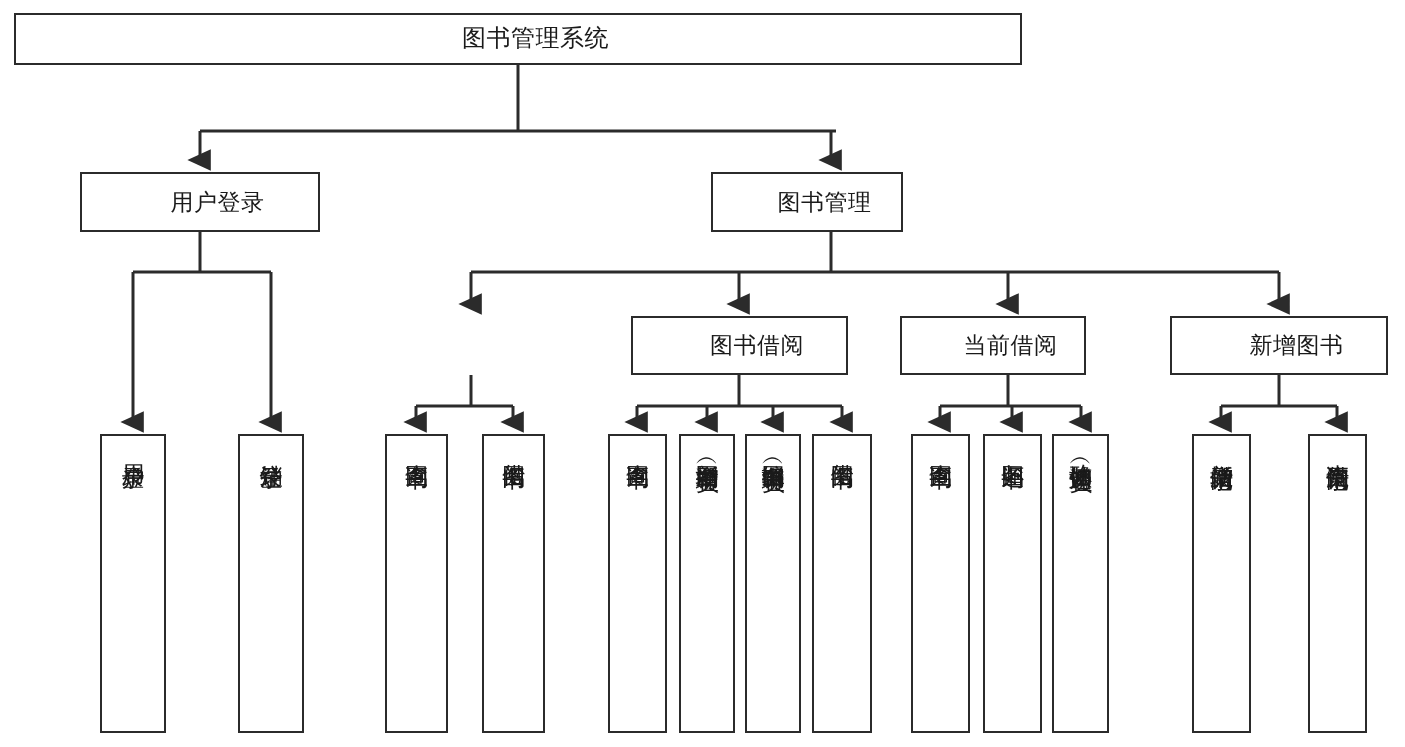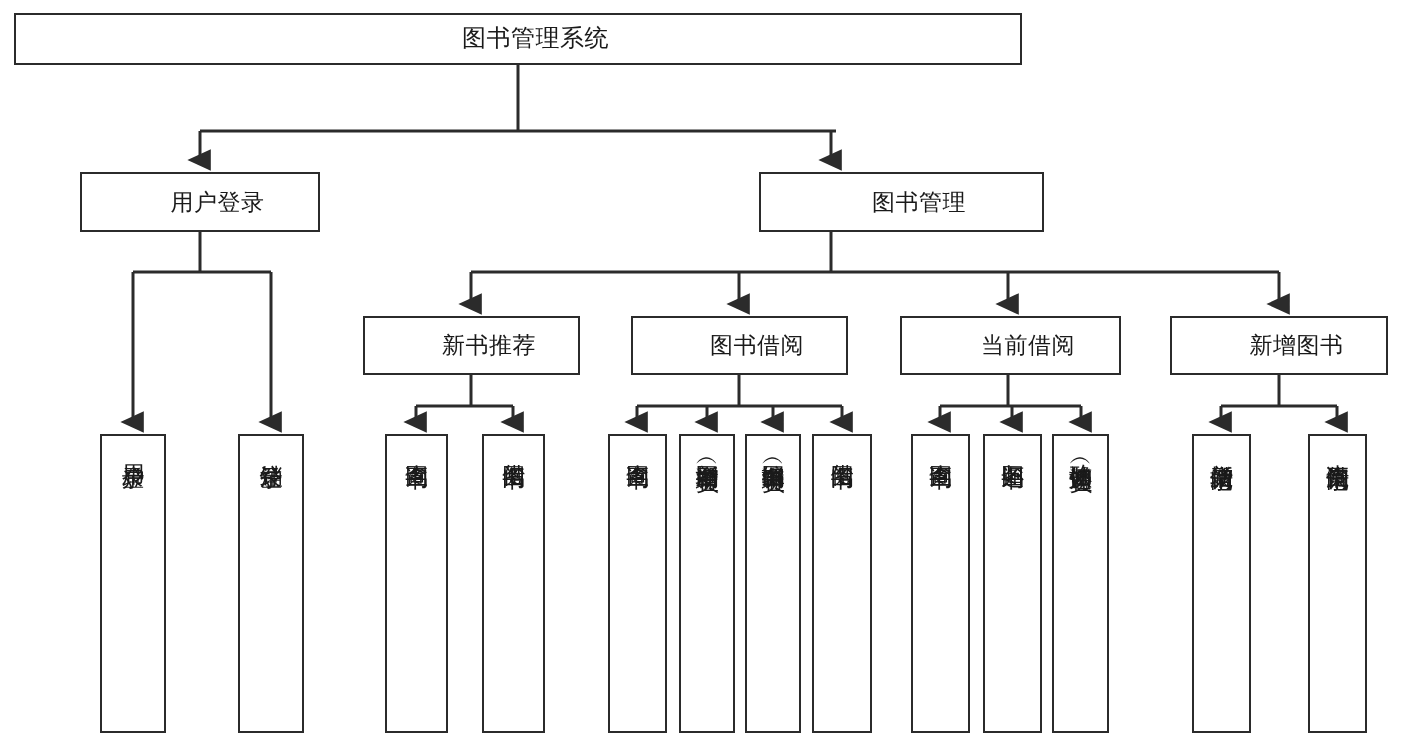--- a/index.html
+++ b/index.html
@@ -124,31 +124,28 @@
     </g>
   </svg>
 
   <div class="node horiz root" style="left:14px; top:13px; width:1008px; height:52px;">
     <span>图书管理系统</span>
   </div>
 
   <div class="node horiz" style="left:80px; top:172px; width:240px; height:60px;">
     <span>用户登录</span>
   </div>
-  <div class="node horiz" style="left:711px; top:172px; width:285px; height:60px;margin-left:48px;">
+  <div class="node horiz" style="left:711px; top:172px; width:192px; height:60px;">
     <span>图书管理</span>
   </div>
 
-  <div class="node horiz" style="left:363px; top:316px; width:217px; height:59px;">
-    <span>新书推荐</span>
-  </div>
   <div class="node horiz" style="left:631px; top:316px; width:217px; height:59px;text-align:right;">
     <span>图书借阅</span>
   </div>
-  <div class="node horiz" style="left:900px; top:316px; width:221px; height:59px;">
+  <div class="node horiz" style="left:900px; top:316px; width:186px; height:59px;">
     <span>当前借阅</span>
   </div>
   <div class="node horiz" style="left:1170px; top:316px; width:218px; height:59px;">
     <span>新增图书</span>
   </div>
 
   <div class="node leaf" style="left:100px; top:434px; width:66px; height:299px;">
     <span class="leaf-text">用户登录</span>
   </div>
   <div class="node leaf" style="left:238px; top:434px; width:66px; height:299px;">

